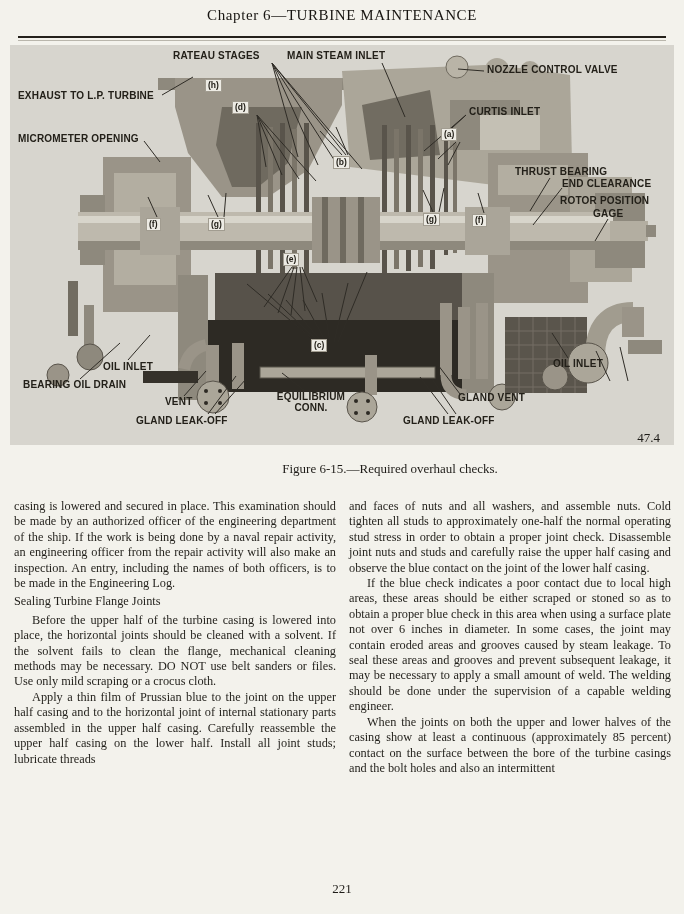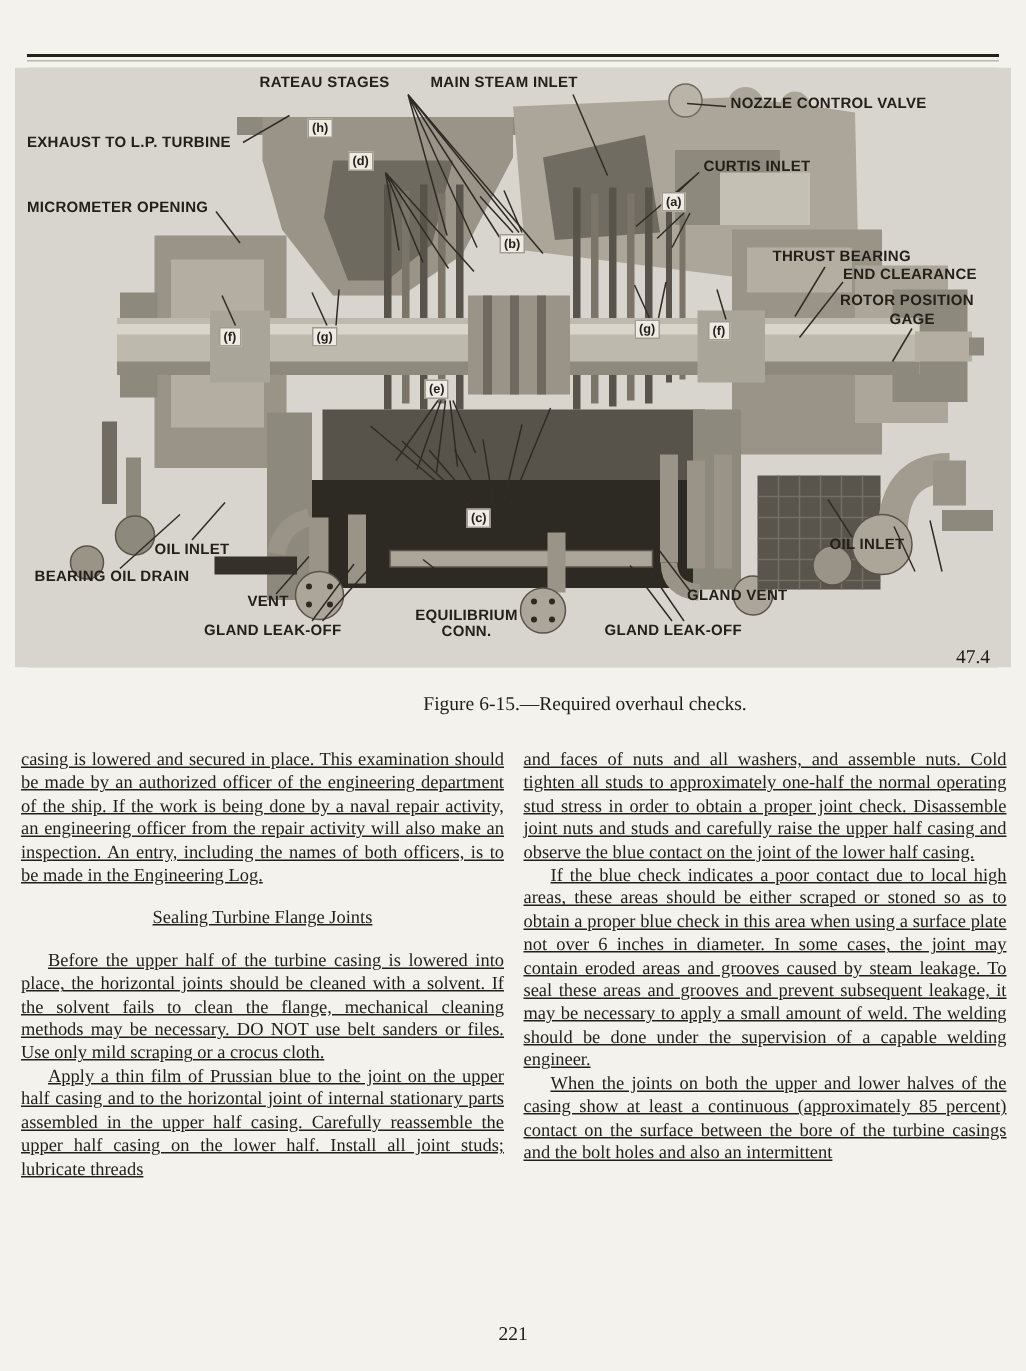--- a/index.html
+++ b/index.html
@@ -23,30 +23,31 @@
   .fig-marker{position:absolute;font-family:"Liberation Sans",sans-serif;
               font-weight:bold;font-size:8.5px;line-height:11px;color:#232019;
               background:#edebe4;border:1px solid #a19c90;padding:0 2px;}
 
   .ref-number{position:absolute;right:24px;top:430px;font-size:13px;}
   .caption{position:absolute;left:0;top:461px;width:100%;text-align:center;font-size:13px;padding-left:48px;}
 
   
   .columns{position:absolute;left:14px;top:499px;width:658px;display:flex;gap:13px;}
   .col{width:322px;font-size:12.3px;line-height:15.4px;text-align:justify;color:#211f1a;}
-  .col p{margin:0;text-decoration:underline;}
+  .col p{margin:0;}
   .col p.indent{text-indent:18px;}
-  .col p.heading{margin:13px 0;text-align:center;}
+  .col p.heading{margin:3px 0;text-align:left;}
   .page-number{position:absolute;bottom:17px;left:0;width:100%;text-align:center;font-size:13px;}
 </style>
 </head>
 <body>
 
 <div class="page">
 
+  <div class="header">Chapter 6—TURBINE MAINTENANCE</div>
   <div class="rule"></div>
   <div class="rule2"></div>
 
   <div class="figure-box">
 
     <svg class="fig-art" viewBox="0 0 664 400">
 
       <rect x="0" y="0" width="664" height="400" fill="#d7d5ce"></rect>
 
       <g>
@@ -186,21 +187,21 @@
     <div class="fig-label" style="left:459px;top:61px">CURTIS INLET</div>
     <div class="fig-label" style="left:8px;top:88px">MICROMETER OPENING</div>
     <div class="fig-label" style="left:505px;top:121px">THRUST BEARING</div>
     <div class="fig-label" style="left:552px;top:133px">END CLEARANCE</div>
     <div class="fig-label" style="left:550px;top:150px">ROTOR POSITION</div>
     <div class="fig-label" style="left:583px;top:163px">GAGE</div>
     <div class="fig-label" style="left:93px;top:316px">OIL INLET</div>
     <div class="fig-label" style="left:13px;top:334px">BEARING OIL DRAIN</div>
     <div class="fig-label" style="left:155px;top:351px">VENT</div>
     <div class="fig-label" style="left:126px;top:370px">GLAND LEAK-OFF</div>
-    <div class="fig-label center" style="left:255px;top:360px;width:92px">
+    <div class="fig-label center" style="left:255px;top:346px;width:92px">
       <div>EQUILIBRIUM</div>
       <div>CONN.</div>
     </div>
     <div class="fig-label" style="left:448px;top:347px">GLAND VENT</div>
     <div class="fig-label" style="left:393px;top:370px">GLAND LEAK-OFF</div>
     <div class="fig-label" style="left:543px;top:313px">OIL INLET</div>
 
     <div class="fig-marker" style="left:195px;top:34px">(h)</div>
     <div class="fig-marker" style="left:222px;top:56px">(d)</div>
     <div class="fig-marker" style="left:323px;top:111px">(b)</div>

